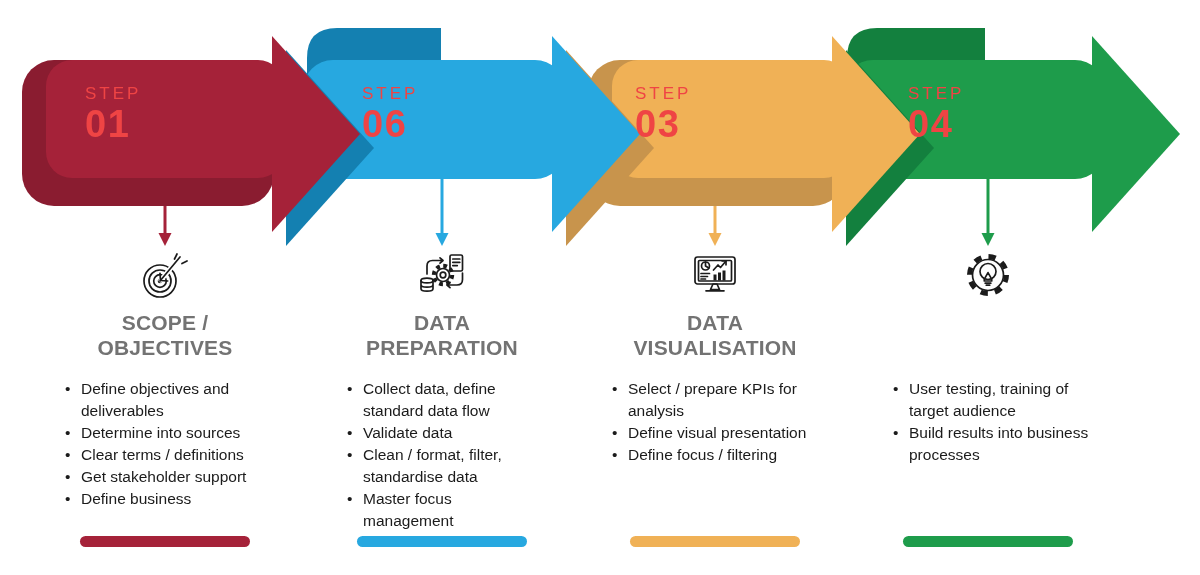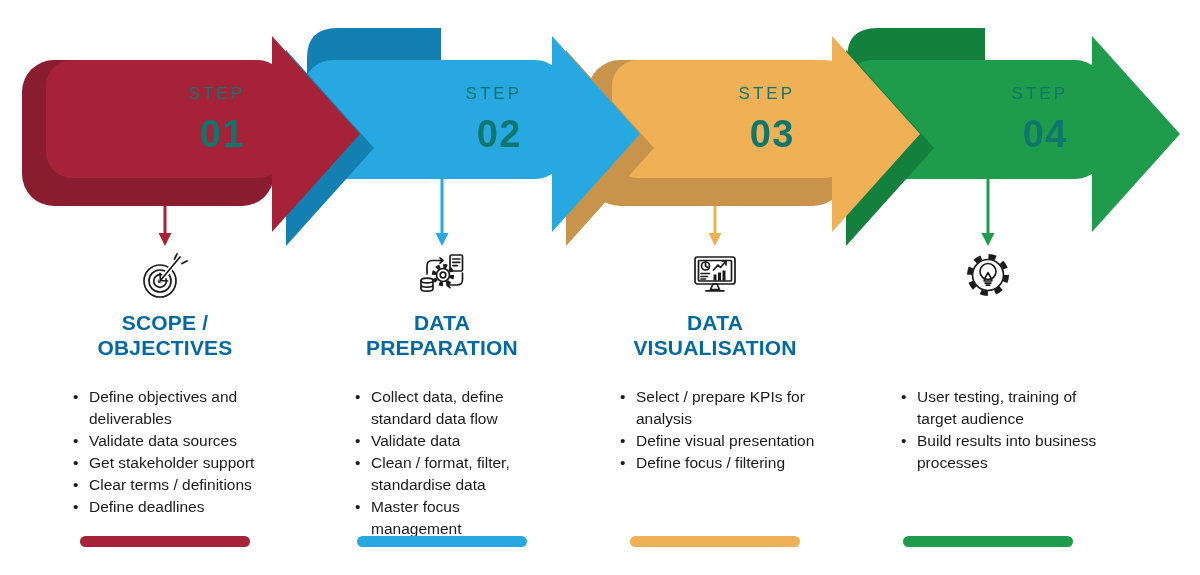--- a/index.html
+++ b/index.html
@@ -1,25 +1,25 @@
 <!DOCTYPE html>
 <html><head>
 <meta charset="utf-8">
 <style>
   html,body{margin:0;padding:0;background:#fff;}
   #canvas{position:relative;width:1200px;height:575px;background:#ffffff;
           font-family:"Liberation Sans",sans-serif;overflow:hidden;}
   #arrow-layer{position:absolute;left:0;top:0;width:1200px;height:575px;}
-  .step-head{position:absolute;top:84px;width:160px;text-align:right;color:#0f766e;}
+  .step-head{position:absolute;top:84px;width:160px;text-align:left;color:#ef4444;}
   .step-label{font-size:17px;letter-spacing:3px;font-weight:400;}
-  .step-number{font-size:38px;font-weight:bold;letter-spacing:1.5px;line-height:40px;margin-top:10px;}
+  .step-number{font-size:38px;font-weight:bold;letter-spacing:1.5px;line-height:40px;margin-top:0;}
   .col-title{position:absolute;top:311px;width:240px;text-align:center;font-weight:bold;
-             font-size:21px;line-height:24.5px;color:#0369a1;letter-spacing:.2px;}
+             font-size:21px;line-height:24.5px;color:#737373;letter-spacing:.2px;}
   .col-title span{display:block;}
-  .bullets{position:absolute;top:374px;margin:12px;padding:0;list-style:none;
+  .bullets{position:absolute;top:374px;margin:4px;padding:0;list-style:none;
            font-size:15.5px;line-height:22px;color:#1b1b1b;}
   .bullets li{position:relative;padding-left:17px;}
   .bullets li::before{content:"\2022";position:absolute;left:1px;top:0;}
   .bar{position:absolute;top:536px;width:170px;height:11px;border-radius:6px;}
   .icon{position:absolute;top:248px;width:56px;height:56px;}
   .icon svg{width:56px;height:56px;display:block;}
   .ink{stroke:#1b1b1b;stroke-width:1.7;fill:none;stroke-linecap:round;stroke-linejoin:round;}
   .ink-fill{fill:#1b1b1b;stroke:none;}
   .white-casing{stroke:#ffffff;stroke-width:5;fill:none;stroke-linecap:round;}
 </style>
@@ -75,21 +75,21 @@
       <polygon points="981.5,233 994.5,233 988,246" fill="#1E9C4B"></polygon>
     </g>
   </svg>
 
   <div class="step-head" style="left:85px">
     <div class="step-label">STEP</div>
     <div class="step-number">01</div>
   </div>
   <div class="step-head" style="left:362px">
     <div class="step-label">STEP</div>
-    <div class="step-number">02</div>
+    <div class="step-number">06</div>
   </div>
   <div class="step-head" style="left:635px">
     <div class="step-label">STEP</div>
     <div class="step-number">03</div>
   </div>
   <div class="step-head" style="left:908px">
     <div class="step-label">STEP</div>
     <div class="step-number">04</div>
   </div>
 
@@ -152,24 +152,24 @@
     <span>DATA</span>
     <span>PREPARATION</span>
   </div>
   <div class="col-title" style="left:595px">
     <span>DATA</span>
     <span>VISUALISATION</span>
   </div>
 
   <ul class="bullets" style="left:60px;width:207px">
     <li>Define objectives and deliverables</li>
-    <li>Validate data sources</li>
+    <li>Determine into sources</li>
+    <li>Clear terms / definitions</li>
     <li>Get stakeholder support</li>
-    <li>Clear terms / definitions</li>
-    <li>Define deadlines</li>
+    <li>Define business</li>
   </ul>
   <ul class="bullets" style="left:342px;width:197px">
     <li>Collect data, define standard data flow</li>
     <li>Validate data</li>
     <li>Clean / format, filter, standardise data</li>
     <li>Master focus management</li>
   </ul>
   <ul class="bullets" style="left:607px;width:217px">
     <li>Select / prepare KPIs for analysis</li>
     <li>Define visual presentation</li>

